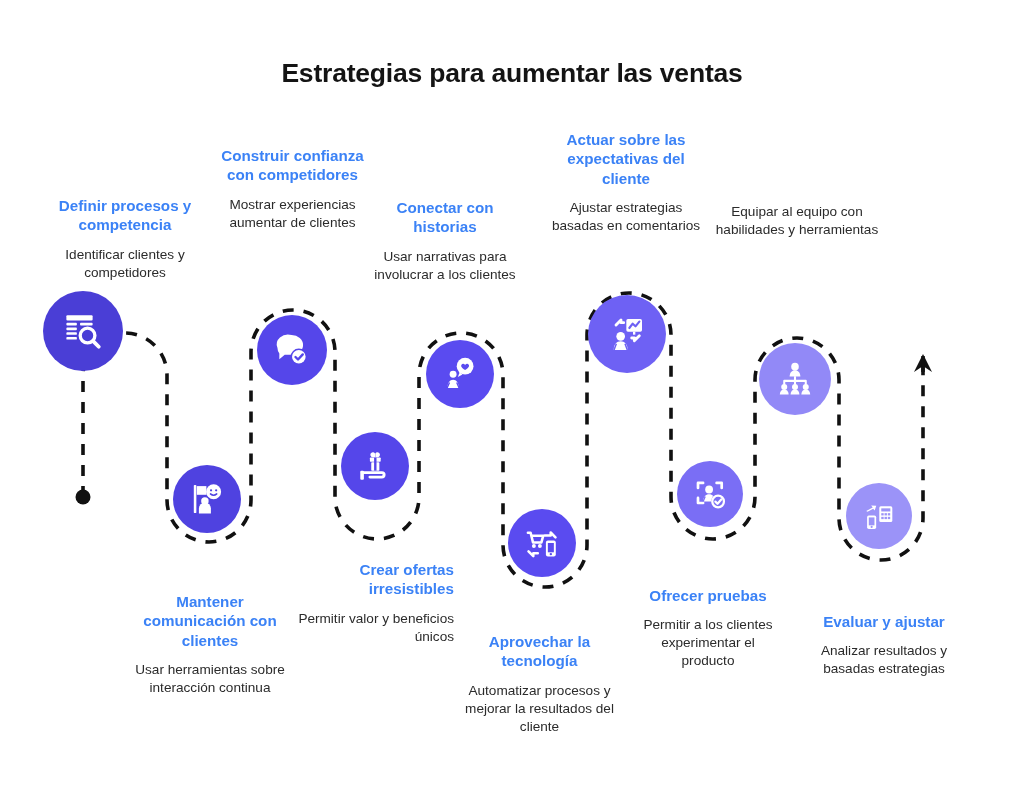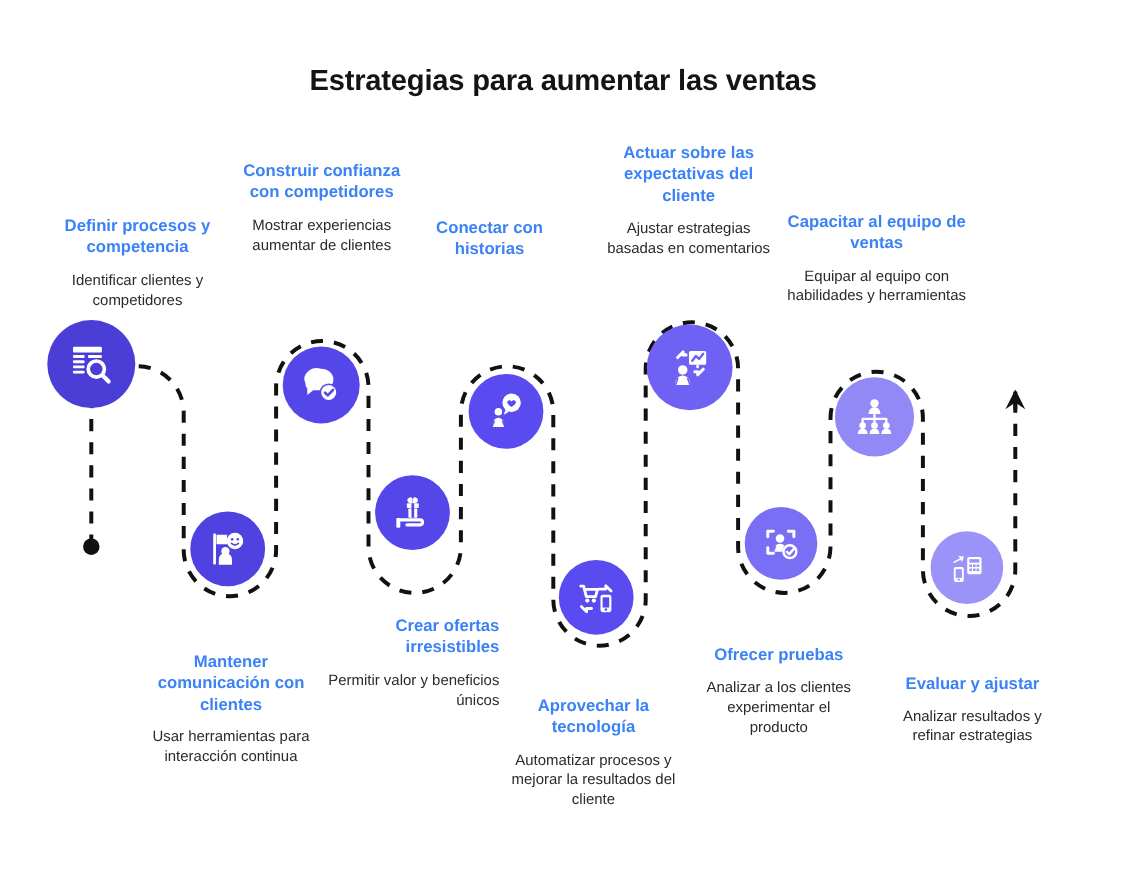--- a/index.html
+++ b/index.html
@@ -121,21 +121,21 @@
         <circle cx="16.4" cy="7.2" r="5" fill="#fff"></circle>
         <circle cx="14.7" cy="6.2" r="0.75" fill="#4f42e0"></circle>
         <circle cx="18.1" cy="6.2" r="0.75" fill="#4f42e0"></circle>
         <path d="M 14.3 8.6 Q 16.4 10.4 18.5 8.6" stroke="#4f42e0" stroke-width="1" fill="none" stroke-linecap="round"></path>
         <circle cx="10.6" cy="13.4" r="2.5" fill="#fff"></circle>
         <path d="M 6.6 21.6 v -3.2 a 4 4 0 0 1 8 0 v 3.2 Z" fill="#fff"></path>
       </svg>
     </div>
     <div class="label" style="left:124px; top:592px; width:172px;">
       <div class="hd">Mantener comunicación con clientes</div>
-      <div class="bd">Usar herramientas para interacción continua</div>
+      <div class="bd">Usar herramientas sobre interacción continua</div>
     </div>
   </div>
 
   <div class="node">
     <div class="circle" style="left:292px; top:350px; width:70px; height:70px; margin-left:-35px; margin-top:-35px; background:#5546ea;">
       <svg width="38" height="38" viewBox="0 0 24 24">
         <path d="M 11.8 2.6 a 7.2 6.2 0 0 1 0 12.4 h -4.4 l -3.4 2.8 v -3.6 a 6.2 6.2 0 0 1 -1.2 -3.6 a 7.2 6.2 0 0 1 9 -8 Z" fill="#fff"></path>
         <circle cx="16.3" cy="16.3" r="5.2" fill="#5546ea"></circle>
         <circle cx="16.3" cy="16.3" r="4.3" fill="#fff"></circle>
         <path d="M 14.2 16.4 l 1.6 1.6 l 3.0 -3.2" stroke="#5546ea" stroke-width="1.5" fill="none" stroke-linecap="round" stroke-linejoin="round"></path>
@@ -171,20 +171,21 @@
         <circle cx="15.4" cy="6.8" r="5.6" fill="#fff"></circle>
         <path d="M 11.8 10.8 l -1.2 3.2 l 3.0 -1.6 Z" fill="#fff"></path>
         <path d="M 15.4 9.4 c -2.4 -1.6 -3 -2.6 -2.4 -3.6 c 0.5 -0.9 1.8 -0.8 2.4 0.2 c 0.6 -1 1.9 -1.1 2.4 -0.2 c 0.6 1 0 2 -2.4 3.6 Z" fill="#5a4bf0"></path>
         <circle cx="7.4" cy="12.2" r="2.3" fill="#fff"></circle>
         <path d="M 3.6 21.4 c 0 -3.4 1.6 -5.6 3.8 -5.6 c 2.2 0 3.8 2.2 3.8 5.6 Z" fill="#fff"></path>
         <path d="M 5.0 17.6 l -1.6 3.8 M 9.8 17.6 l 1.6 3.8" stroke="#5a4bf0" stroke-width="0.9"></path>
       </svg>
     </div>
     <div class="label" style="left:370px; top:186px; width:150px;margin-top:12px;">
       <div class="hd">Conectar con historias</div>
+      <div class="bd">Usar narrativas para involucrar a los clientes</div>
     </div>
   </div>
 
   <div class="node">
     <div class="circle" style="left:542px; top:543px; width:68px; height:68px; margin-left:-34px; margin-top:-34px; background:#5a4bf0;">
       <svg width="36" height="36" viewBox="0 0 24 24">
         <path d="M 2.6 5.2 h 1.8 l 1.6 6.4 h 5.6 l 1.2 -4.4 h -7.6" stroke="#fff" stroke-width="1.7" fill="none" stroke-linejoin="round" stroke-linecap="round"></path>
         <circle cx="6.6" cy="14.0" r="1.3" fill="#fff"></circle>
         <circle cx="10.6" cy="14.0" r="1.3" fill="#fff"></circle>
         <rect x="14.6" y="10.4" width="6.6" height="10.6" rx="1.3" fill="#fff"></rect>
@@ -227,40 +228,39 @@
         <circle cx="11.4" cy="9.0" r="2.6" fill="#fff"></circle>
         <path d="M 7.4 17.0 c 0 -3.0 1.8 -4.8 4.0 -4.8 c 2.2 0 4.0 1.8 4.0 4.8 Z" fill="#fff"></path>
         <path d="M 8.8 13.6 l -1.4 3.4 M 14.0 13.6 l 1.4 3.4" stroke="#7a6ef5" stroke-width="0.9"></path>
         <circle cx="17.4" cy="17.0" r="4.6" fill="#7a6ef5"></circle>
         <circle cx="17.4" cy="17.0" r="3.9" fill="none" stroke="#fff" stroke-width="1.5"></circle>
         <path d="M 15.6 17.1 l 1.4 1.4 l 2.5 -2.9" stroke="#fff" stroke-width="1.5" fill="none" stroke-linecap="round" stroke-linejoin="round"></path>
       </svg>
     </div>
     <div class="label" style="left:634px; top:586px; width:148px;">
       <div class="hd">Ofrecer pruebas</div>
-      <div class="bd">Analizar a los clientes experimentar el producto</div>
+      <div class="bd">Permitir a los clientes experimentar el producto</div>
     </div>
   </div>
 
   <div class="node">
     <div class="circle" style="left:795px; top:379px; width:72px; height:72px; margin-left:-36px; margin-top:-36px; background:#9289f7;">
       <svg width="38" height="38" viewBox="0 0 24 24">
         <circle cx="12" cy="4.2" r="2.4" fill="#fff"></circle>
         <path d="M 8.6 10.4 c 0 -2.5 1.5 -4.0 3.4 -4.0 c 1.9 0 3.4 1.5 3.4 4.0 Z" fill="#fff"></path>
         <path d="M 12 10.8 v 2.4 M 5.2 13.2 h 13.6 M 5.2 13.2 v 2.0 M 12 13.2 v 2.0 M 18.8 13.2 v 2.0" stroke="#fff" stroke-width="1.3" fill="none" stroke-linecap="round"></path>
         <circle cx="5.2" cy="17.0" r="1.9" fill="#fff"></circle>
         <path d="M 2.4 21.8 c 0 -2.0 1.2 -3.2 2.8 -3.2 c 1.6 0 2.8 1.2 2.8 3.2 Z" fill="#fff"></path>
         <circle cx="12" cy="17.0" r="1.9" fill="#fff"></circle>
         <path d="M 9.2 21.8 c 0 -2.0 1.2 -3.2 2.8 -3.2 c 1.6 0 2.8 1.2 2.8 3.2 Z" fill="#fff"></path>
         <circle cx="18.8" cy="17.0" r="1.9" fill="#fff"></circle>
         <path d="M 16.0 21.8 c 0 -2.0 1.2 -3.2 2.8 -3.2 c 1.6 0 2.8 1.2 2.8 3.2 Z" fill="#fff"></path>
       </svg>
     </div>
     <div class="label" style="left:713px; top:192px; width:168px;">
-      <div class="hd">Capacitar al equipo de ventas</div>
       <div class="bd">Equipar al equipo con habilidades y herramientas</div>
     </div>
   </div>
 
   <div class="node">
     <div class="circle" style="left:879px; top:516px; width:66px; height:66px; margin-left:-33px; margin-top:-33px; background:#9b93f8;">
       <svg width="34" height="34" viewBox="0 0 24 24">
         <rect x="12.2" y="5.2" width="9.2" height="11.0" rx="1.1" fill="#fff"></rect>
         <rect x="13.6" y="6.6" width="6.4" height="2.2" fill="#9b93f8"></rect>
         <rect x="13.6" y="10.0" width="1.7" height="1.6" fill="#9b93f8"></rect>
@@ -270,17 +270,17 @@
         <rect x="15.9" y="12.6" width="1.7" height="1.6" fill="#9b93f8"></rect>
         <rect x="18.2" y="12.6" width="1.7" height="1.6" fill="#9b93f8"></rect>
         <rect x="3.6" y="11.6" width="6.4" height="9.6" rx="1.2" fill="#fff"></rect>
         <rect x="4.8" y="13.0" width="4" height="5.6" fill="#9b93f8"></rect>
         <circle cx="6.8" cy="19.7" r="0.75" fill="#9b93f8"></circle>
         <path d="M 3.0 8.4 l 4.6 -2.4 l -1.1 -1.4 l 3.6 0.2 l -1.2 3.4 l -1.0 -1.3 l -4.0 2.1 Z" fill="#fff"></path>
       </svg>
     </div>
     <div class="label" style="left:803px; top:612px; width:162px;">
       <div class="hd">Evaluar y ajustar</div>
-      <div class="bd">Analizar resultados y refinar estrategias</div>
+      <div class="bd">Analizar resultados y basadas estrategias</div>
     </div>
   </div>
 
 </div>
 
 </body></html>

